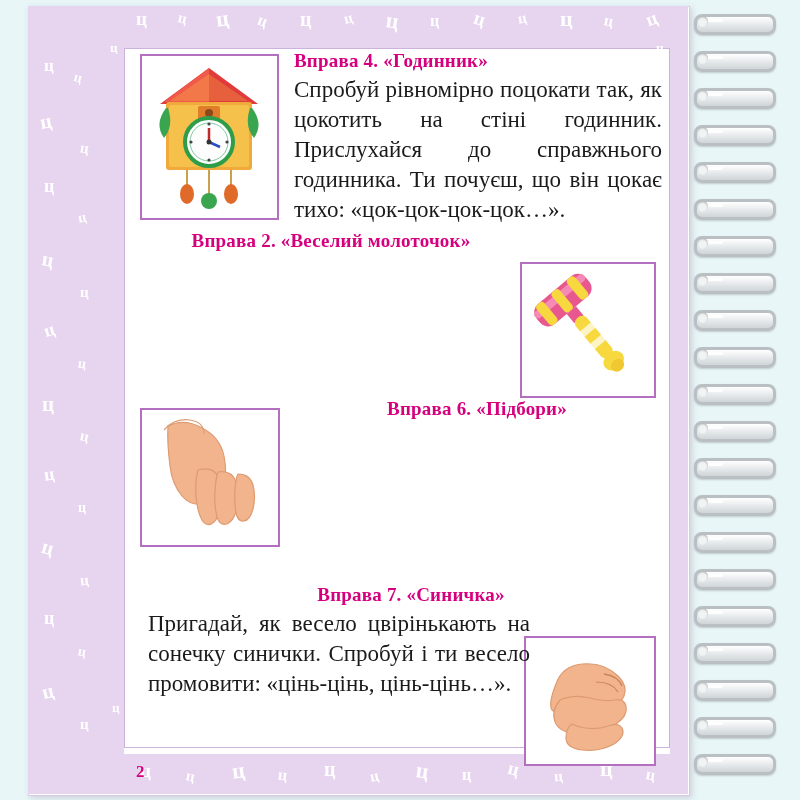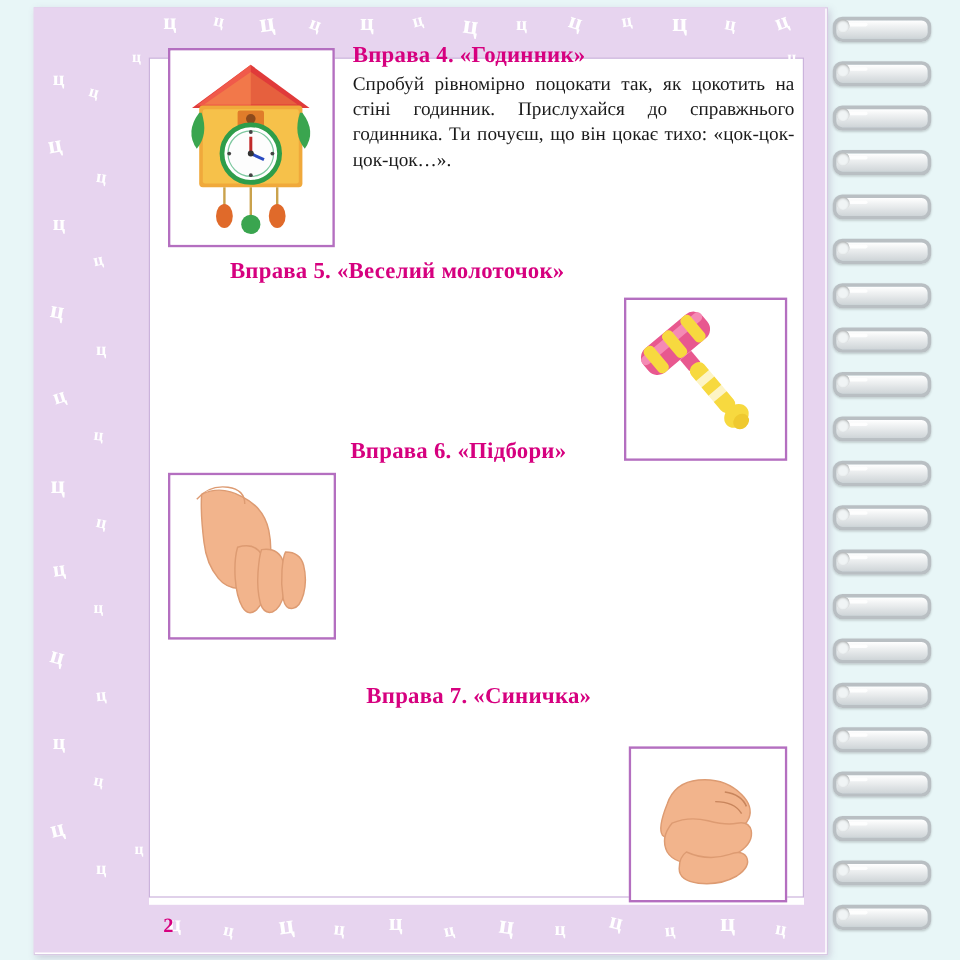--- a/index.html
+++ b/index.html
@@ -106,37 +106,37 @@
     height: 11px;
     background: #f0f4f5;
     border-radius: 50%;
     box-shadow: inset 0 1px 2px rgba(0,0,0,0.3);
   }
 
   
   .content {
     position: absolute;
     left: 134px;
-    top: 36px;
+    top: 50px;
     width: 528px;
     height: 726px;
   }
   .ex {
     position: relative;
     margin-bottom: 2px;
   }
   .ex-title {
     color: #d6007f;
     font-weight: bold;
     font-size: 19px;
     margin: 0 0 3px 0;
     letter-spacing: 0.2px;
   }
   .ex-body {
-    font-size: 16px;
+    font-size: 23px;
     line-height: 1.305;
     text-align: justify;
     color: #1a1a1a;
     margin: 0;
     hyphens: manual;
   }
   .pic {
     background: #ffffff;
     border: 2px solid #b46fc0;
     box-sizing: border-box;
@@ -175,24 +175,24 @@
   #ex6 .pic {
     position: absolute;
     left: 6px; top: 28px;
     width: 140px; height: 139px;
   }
   #ex6 .txt {
     position: absolute;
     left: 158px; top: 0;
     width: 370px;
   }
-  #ex6 .ex-title { text-align: left; }
-
-  
-  #ex7 { height: 190px; }
+  #ex6 .ex-title { text-align: center; margin-top: 18px; }
+
+  
+  #ex7 { height: 190px; margin-left: 12px; }
   #ex7 .pic {
     position: absolute;
     right: 6px; top: 52px;
     width: 132px; height: 130px;
   }
   #ex7 .txt {
     position: absolute;
     left: 2px; top: 0;
     width: 526px;
   }
@@ -374,21 +374,21 @@
 
             <rect x="59" y="50" width="14" height="50" rx="6" fill="#f7d93f"></rect>
             <rect x="55" y="62" width="22" height="7" rx="3" fill="#ffffff" opacity="0.7"></rect>
             <rect x="55" y="78" width="22" height="7" rx="3" fill="#ffffff" opacity="0.7"></rect>
             <ellipse cx="66" cy="106" rx="11" ry="9" fill="#f7d93f"></ellipse>
             <ellipse cx="66" cy="112" rx="7" ry="6" fill="#efc92f"></ellipse>
           </g>
         </svg>
       </div>
       <div class="txt">
-        <p class="ex-title">Вправа 5. «Веселий молоточок»</p>
+        <p class="ex-title">Вправа 2. «Веселий молоточок»</p>
       </div>
     </div>
 
     <div class="ex" id="ex6">
       <div class="pic">
         <svg width="100%" height="100%" viewBox="0 0 136 135" preserveAspectRatio="xMidYMid meet">
           <rect x="0" y="0" width="136" height="135" fill="#ffffff"></rect>
           <g fill="#f2b48c" stroke="#dd9b72" stroke-width="1.2">
             <path d="M26,16 q16,-8 34,2 q18,9 22,28 q4,20 -2,34 q-5,12 -18,14 q-14,2 -22,-8 q-10,-12 -12,-30 q-3,-24 -2,-40z"></path>
             <path d="M56,60 q14,-4 20,6 q6,11 4,26 q-2,14 -8,20 q-7,6 -12,-2 q-5,-9 -6,-24 q-1,-16 2,-26z"></path>
@@ -411,19 +411,20 @@
             <path d="M30,46 q6,-18 26,-20 q22,-2 36,12 q10,10 6,20 q-4,10 -18,8 q-12,-2 -22,-2 q-12,0 -18,6 q-8,8 -14,2 q-4,-6 4,-26z"></path>
             <path d="M34,62 q14,-6 30,-2 q16,4 24,2 q10,-2 12,6 q2,10 -10,18 q-14,10 -34,10 q-20,0 -26,-10 q-6,-12 4,-24z"></path>
             <path d="M46,86 q18,8 36,2 q10,-4 14,2 q4,8 -8,16 q-14,8 -32,6 q-16,-2 -16,-12 q0,-10 6,-14z"></path>
           </g>
           <path d="M78,36 q14,2 18,12" fill="none" stroke="#c8855c" stroke-width="1.4"></path>
           <path d="M70,44 q16,0 22,10" fill="none" stroke="#c8855c" stroke-width="1.2"></path>
         </svg>
       </div>
       <div class="txt">
         <p class="ex-title">Вправа 7. «Синичка»</p>
+        <p class="ex-body narrow">Пригадай, як весело цвірінькають на сонечку синички. Спробуй і ти весело промовити: «цінь-цінь, цінь-цінь…».</p>
       </div>
     </div>
 
   </div>
 
   <div class="page-number">2</div>
 </div>
 
 </body></html>

